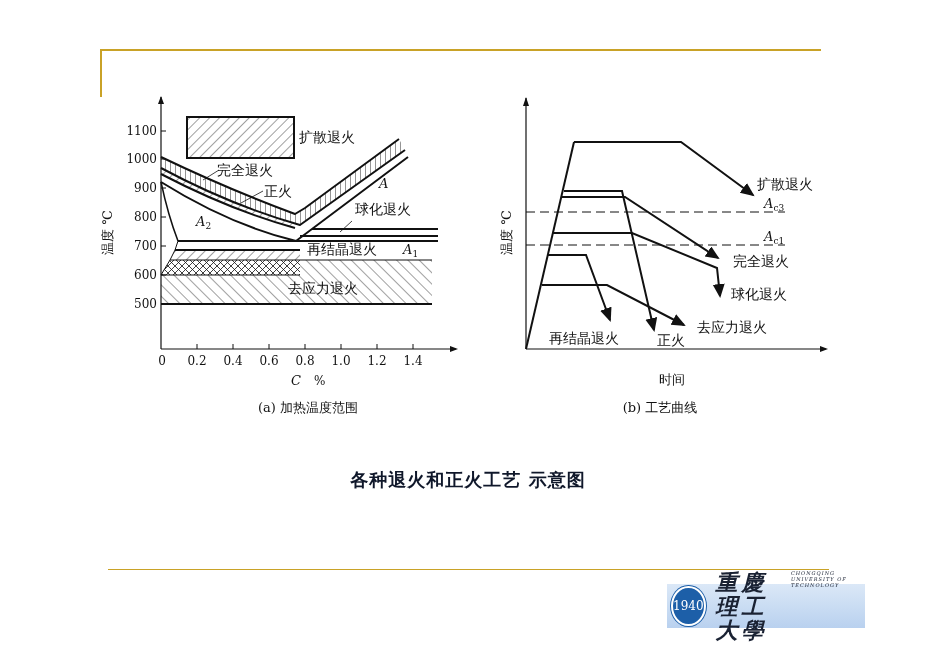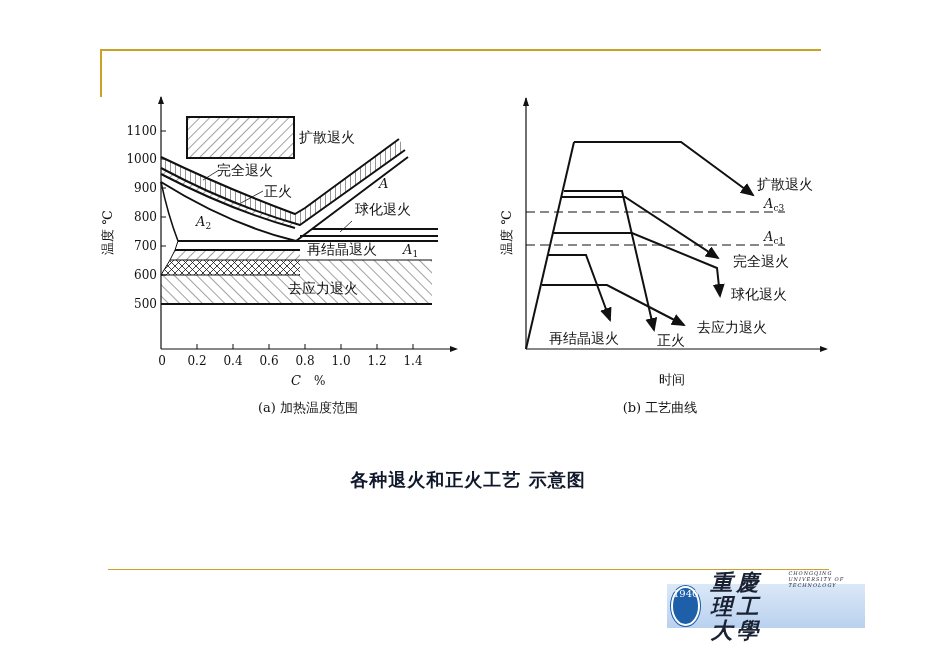--- a/index.html
+++ b/index.html
@@ -2,21 +2,21 @@
 <html><head>
 <meta charset="utf-8">
 <style>
   html,body{margin:0;padding:0;background:#fff;}
   body{width:936px;height:662px;position:relative;overflow:hidden;font-family:"DejaVu Serif",serif;}
   .gold-h{position:absolute;background:#c9a227;height:2px;}
   .gold-v{position:absolute;background:#c9a227;width:2px;}
   svg{position:absolute;left:0;top:0;}
   .title{position:absolute;left:0;width:936px;top:468px;text-align:center;font-size:18px;font-weight:bold;letter-spacing:1px;color:#0f172a;font-family:"DejaVu Sans",sans-serif;}
   .logo{position:absolute;left:667px;top:584px;width:198px;height:44px;background:linear-gradient(#dbe8f7,#b9d1ef);display:flex;align-items:center;}
-  .logo-emb{width:36px;height:36px;border-radius:50%;background:#1d5fa8;border:2px solid #fff;margin-left:4px;box-shadow:0 0 0 1px #1d5fa8;display:flex;align-items:flex-start;justify-content:center;color:#fff;font-size:10px;}
+  .logo-emb{width:36px;height:36px;border-radius:50%;background:#1d5fa8;border:2px solid #fff;margin-left:4px;box-shadow:0 0 0 1px #1d5fa8;display:flex;align-items:center;justify-content:center;color:#fff;font-size:12px;}
   .logo-text{margin-left:10px;display:flex;flex-direction:row;font-style:italic;}
   .logo-cn{font-size:22px;font-weight:bold;color:#1a2233;letter-spacing:4px;line-height:24px;font-family:"DejaVu Serif",serif;}
   .logo-en{font-size:5px;color:#1a2233;letter-spacing:1px;}
   text{font-family:"DejaVu Serif",serif;fill:#111;}
 </style>
 </head>
 <body>
 
 <div class="gold-h" style="left:100px;top:49px;width:721px;"></div>
 <div class="gold-v" style="left:100px;top:49px;height:48px;"></div>

